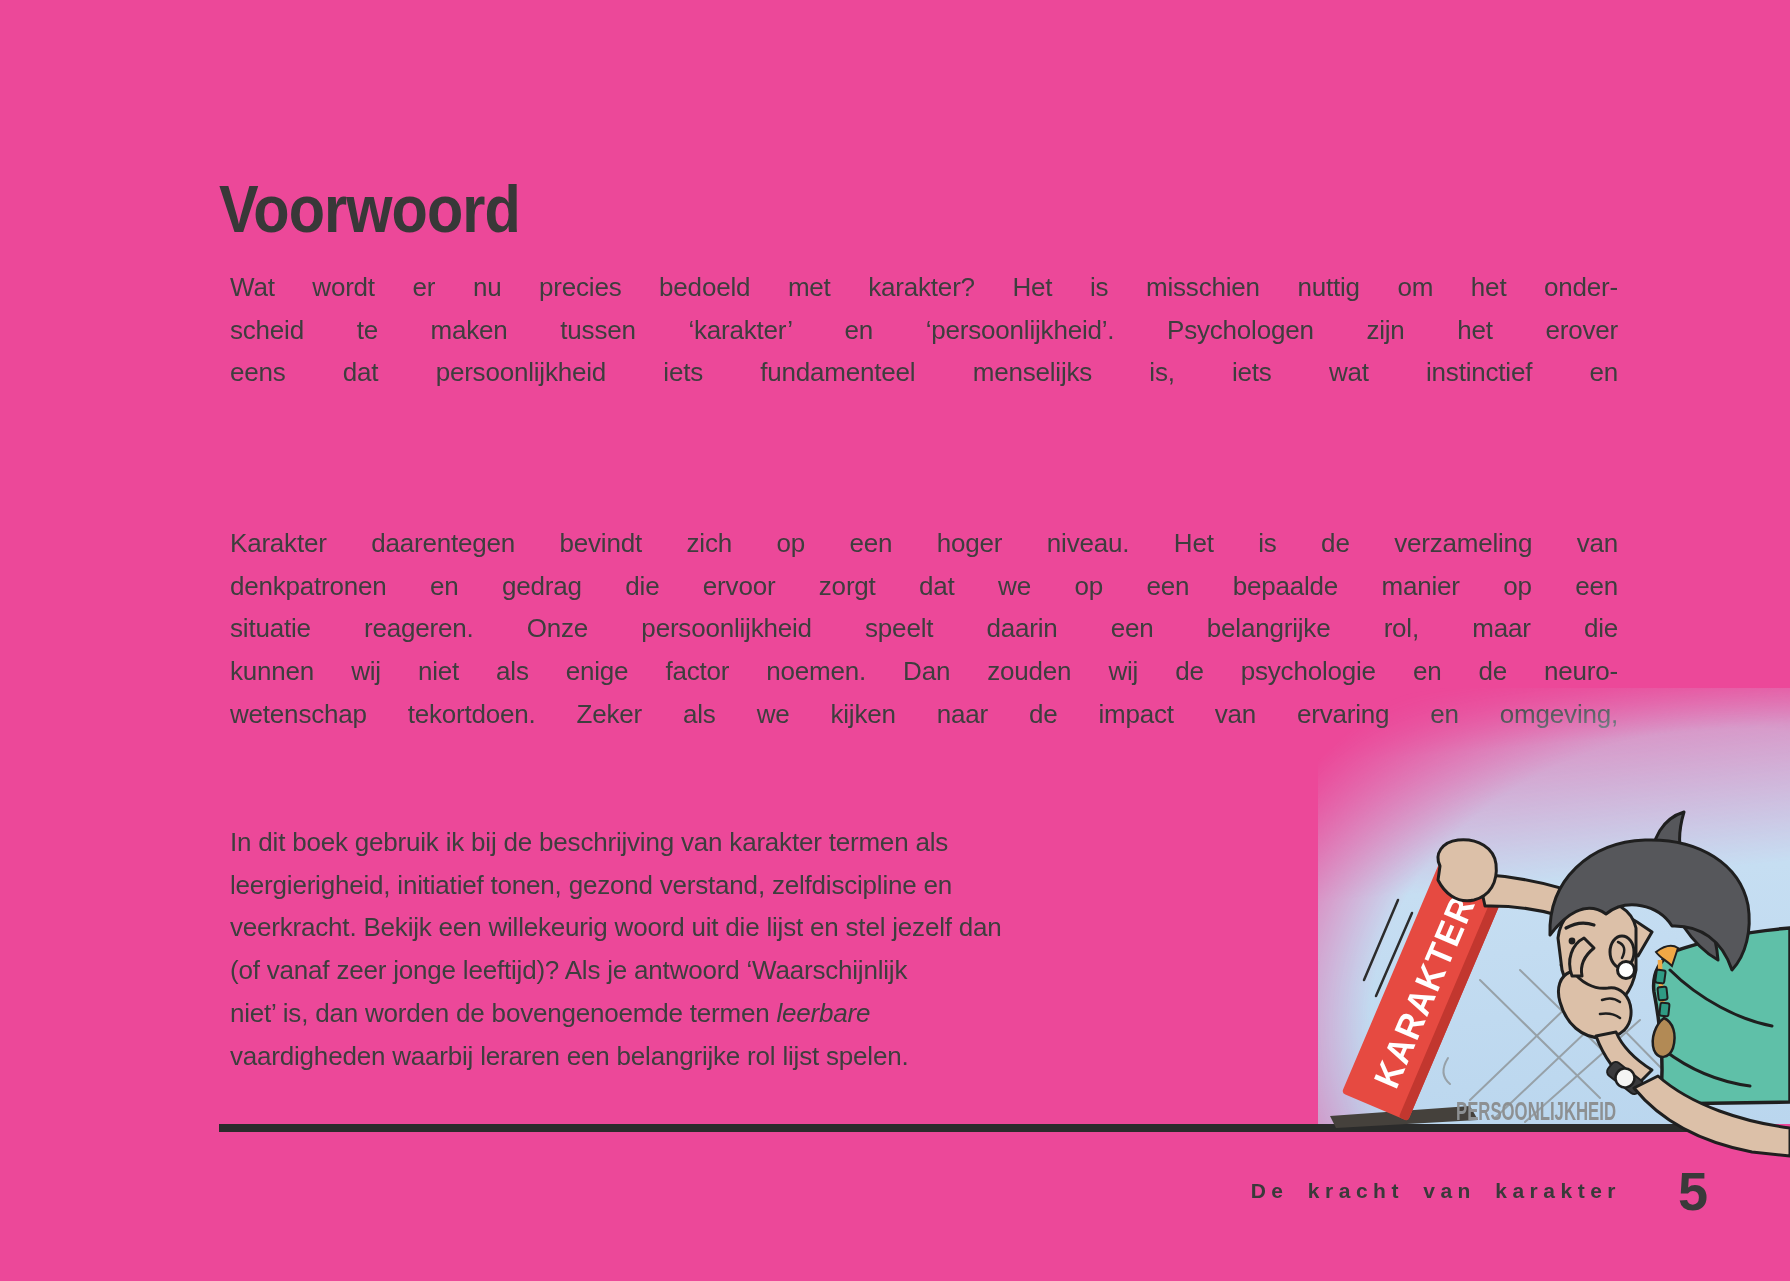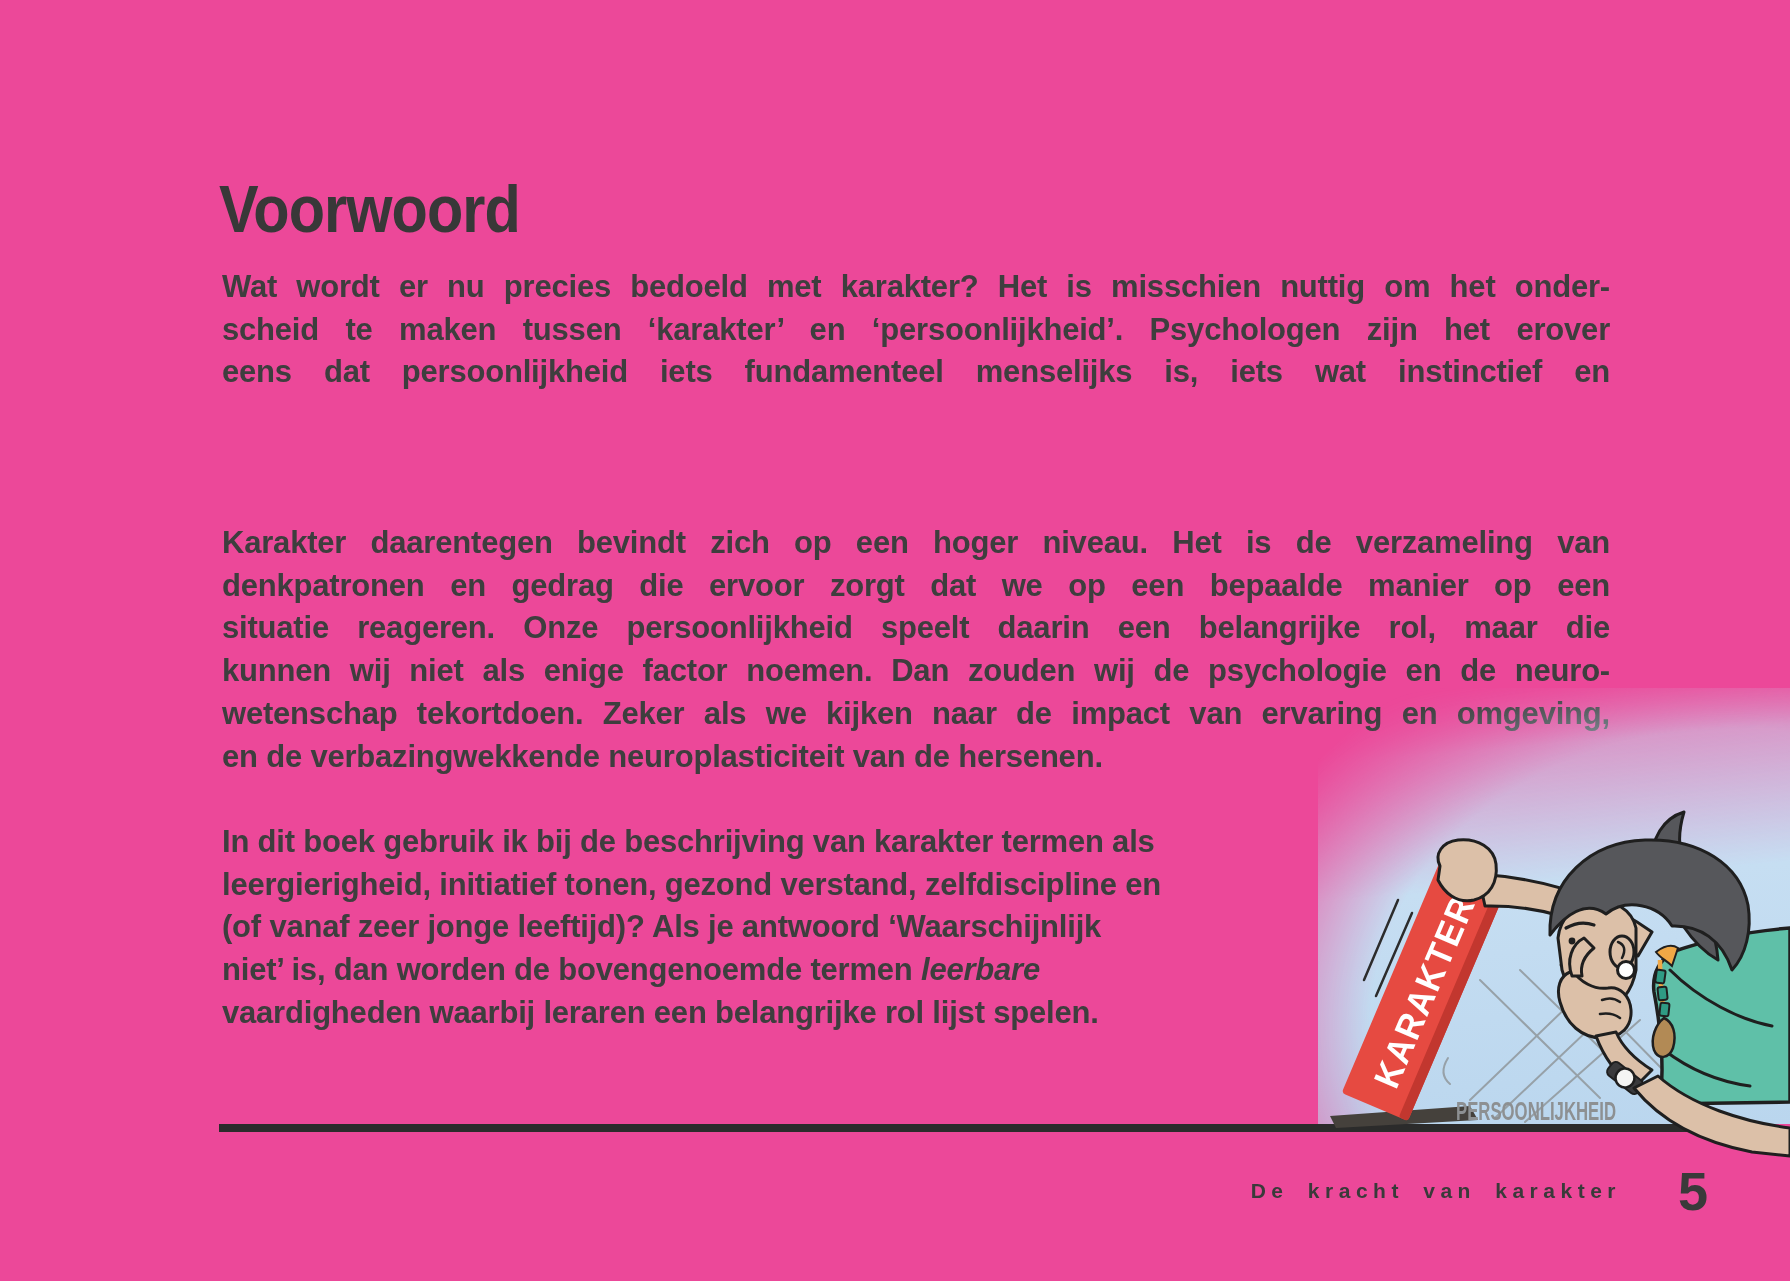--- a/index.html
+++ b/index.html
@@ -13,22 +13,22 @@
   #page{
     position:relative;width:1790px;height:1281px;background:#ec4899;overflow:hidden;
     font-family:"Liberation Sans",sans-serif;
   }
   #title{
     position:absolute;left:219px;top:132px;font-size:66px;font-weight:bold;
     color:var(--title);letter-spacing:-1px;line-height:1;white-space:nowrap;
     transform:scaleX(.9);transform-origin:left top;
   }
   .para{
-    position:absolute;left:222px;width:1388px;font-size:31px;line-height:42.7px;
-    color:var(--text);letter-spacing:-.2px;font-weight:bold;
+    position:absolute;left:230px;width:1388px;font-size:26px;line-height:42.7px;
+    color:var(--text);letter-spacing:-.2px;
   }
   .p0{top:266px}.p1{top:522px}.p2{top:821px}
   .bline{min-height:42.7px;}
   .jp .bline{text-align:justify;text-align-last:justify;}
   .jp .bline.last{text-align-last:left;}
   .it{font-style:italic;}
   #rule{
     position:absolute;left:219px;top:1124px;width:1553px;height:8px;
     background:var(--rule);z-index:2;
   }
@@ -68,25 +68,25 @@
         <div class="bline">Wat wordt er nu precies bedoeld met karakter? Het is misschien nuttig om het onder-</div>
         <div class="bline">scheid te maken tussen ‘karakter’ en ‘persoonlijkheid’. Psychologen zijn het erover</div>
         <div class="bline">eens dat persoonlijkheid iets fundamenteel menselijks is, iets wat instinctief en</div>
       </div>
       <div class="para p1 jp">
         <div class="bline">Karakter daarentegen bevindt zich op een hoger niveau. Het is de verzameling van</div>
         <div class="bline">denkpatronen en gedrag die ervoor zorgt dat we op een bepaalde manier op een</div>
         <div class="bline">situatie reageren. Onze persoonlijkheid speelt daarin een belangrijke rol, maar die</div>
         <div class="bline">kunnen wij niet als enige factor noemen. Dan zouden wij de psychologie en de neuro-</div>
         <div class="bline">wetenschap tekortdoen. Zeker als we kijken naar de impact van ervaring en omgeving,</div>
-        <div class="bline last">en de verbazingwekkende neuroplasticiteit van de hersenen.</div>
       </div>
       <div class="para p2">
         <div class="bline">In dit boek gebruik ik bij de beschrijving van karakter termen als</div>
         <div class="bline">leergierigheid, initiatief tonen, gezond verstand, zelfdiscipline en</div>
+        <div class="bline">veerkracht. Bekijk een willekeurig woord uit die lijst en stel jezelf dan</div>
         <div class="bline">(of vanaf zeer jonge leeftijd)? Als je antwoord ‘Waarschijnlijk</div>
         <div class="bline"><span>niet’ is, dan worden de bovengenoemde termen </span><span class="it">leerbare</span></div>
         <div class="bline last">vaardigheden waarbij leraren een belangrijke rol lijst spelen.</div>
       </div>
     </div>
 
   <div id="sky"></div>
 
   <div id="rule"></div>
 

